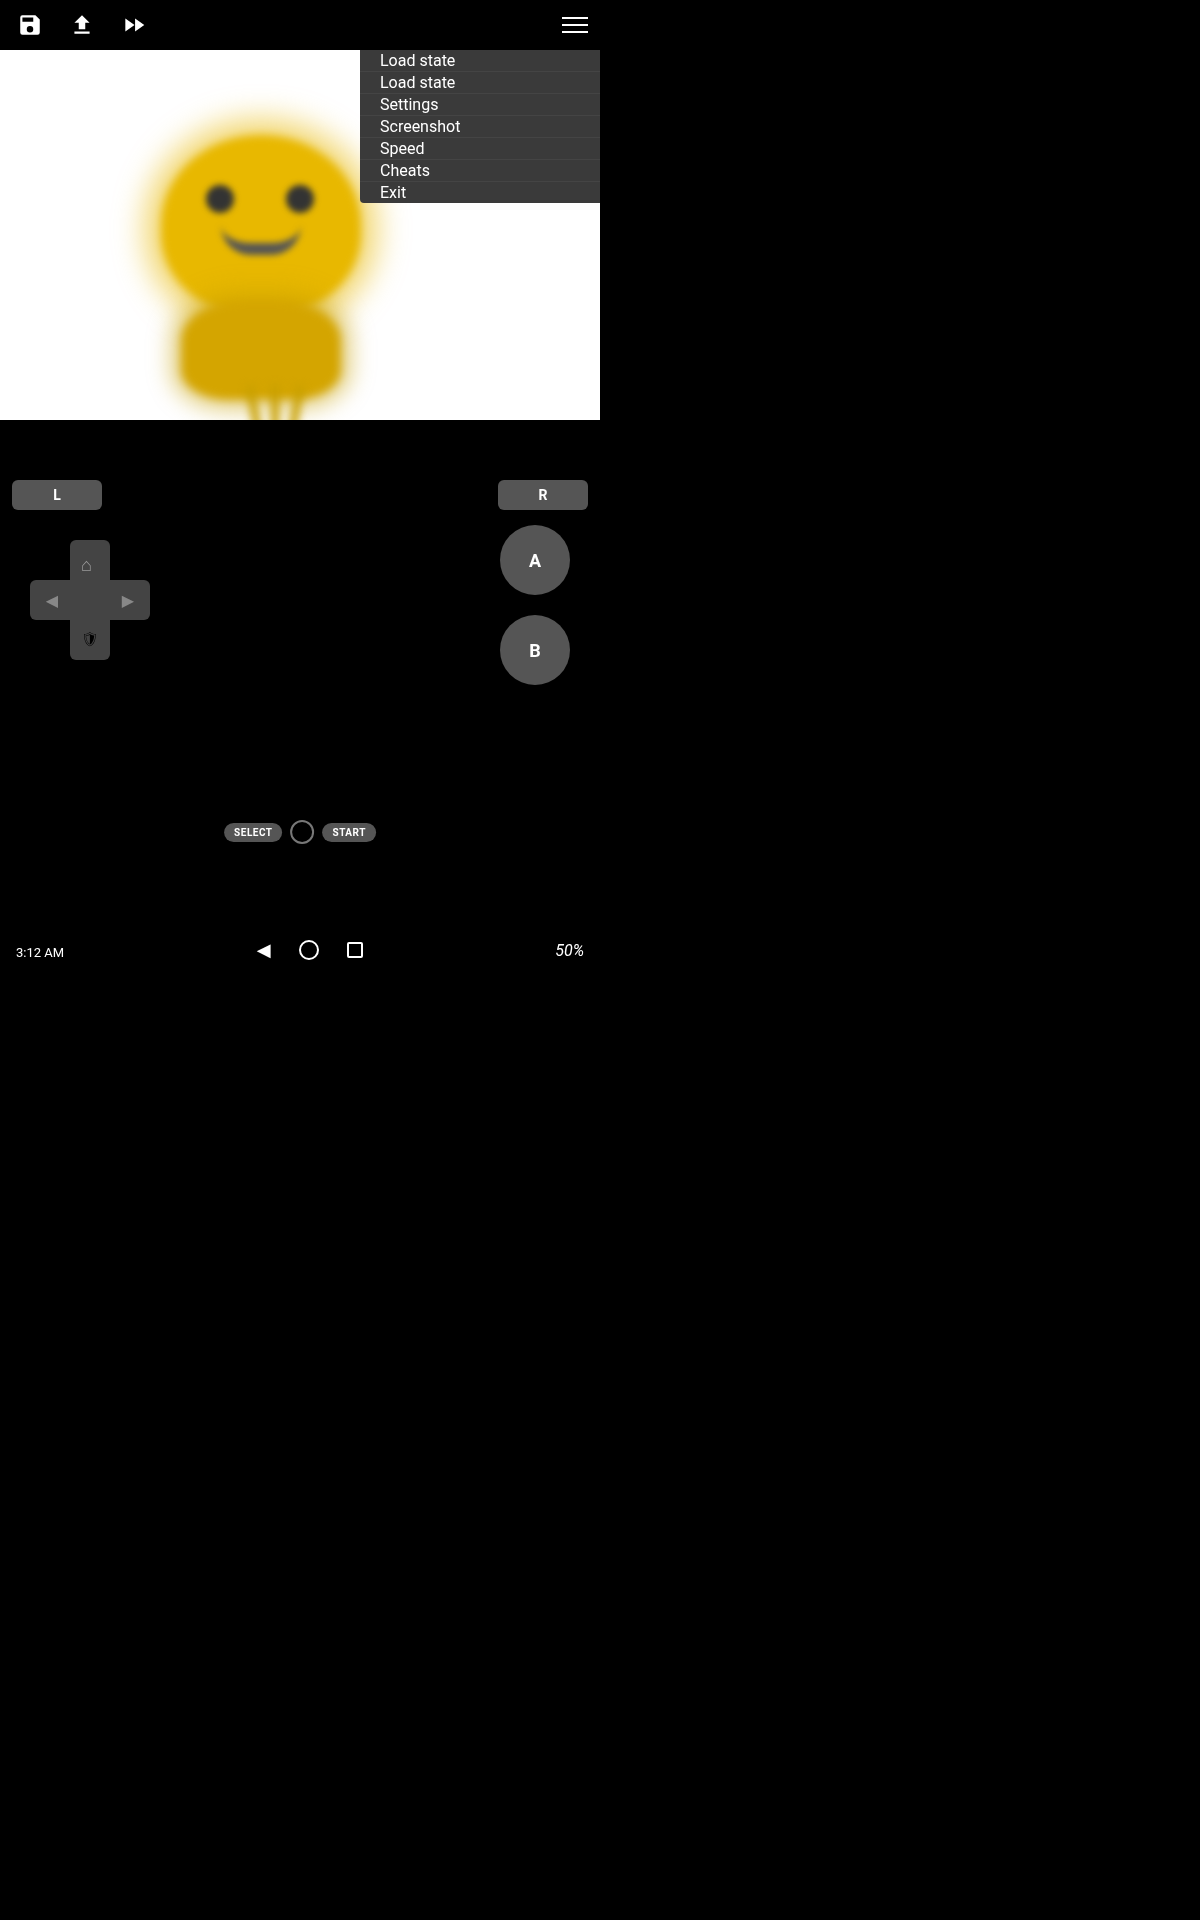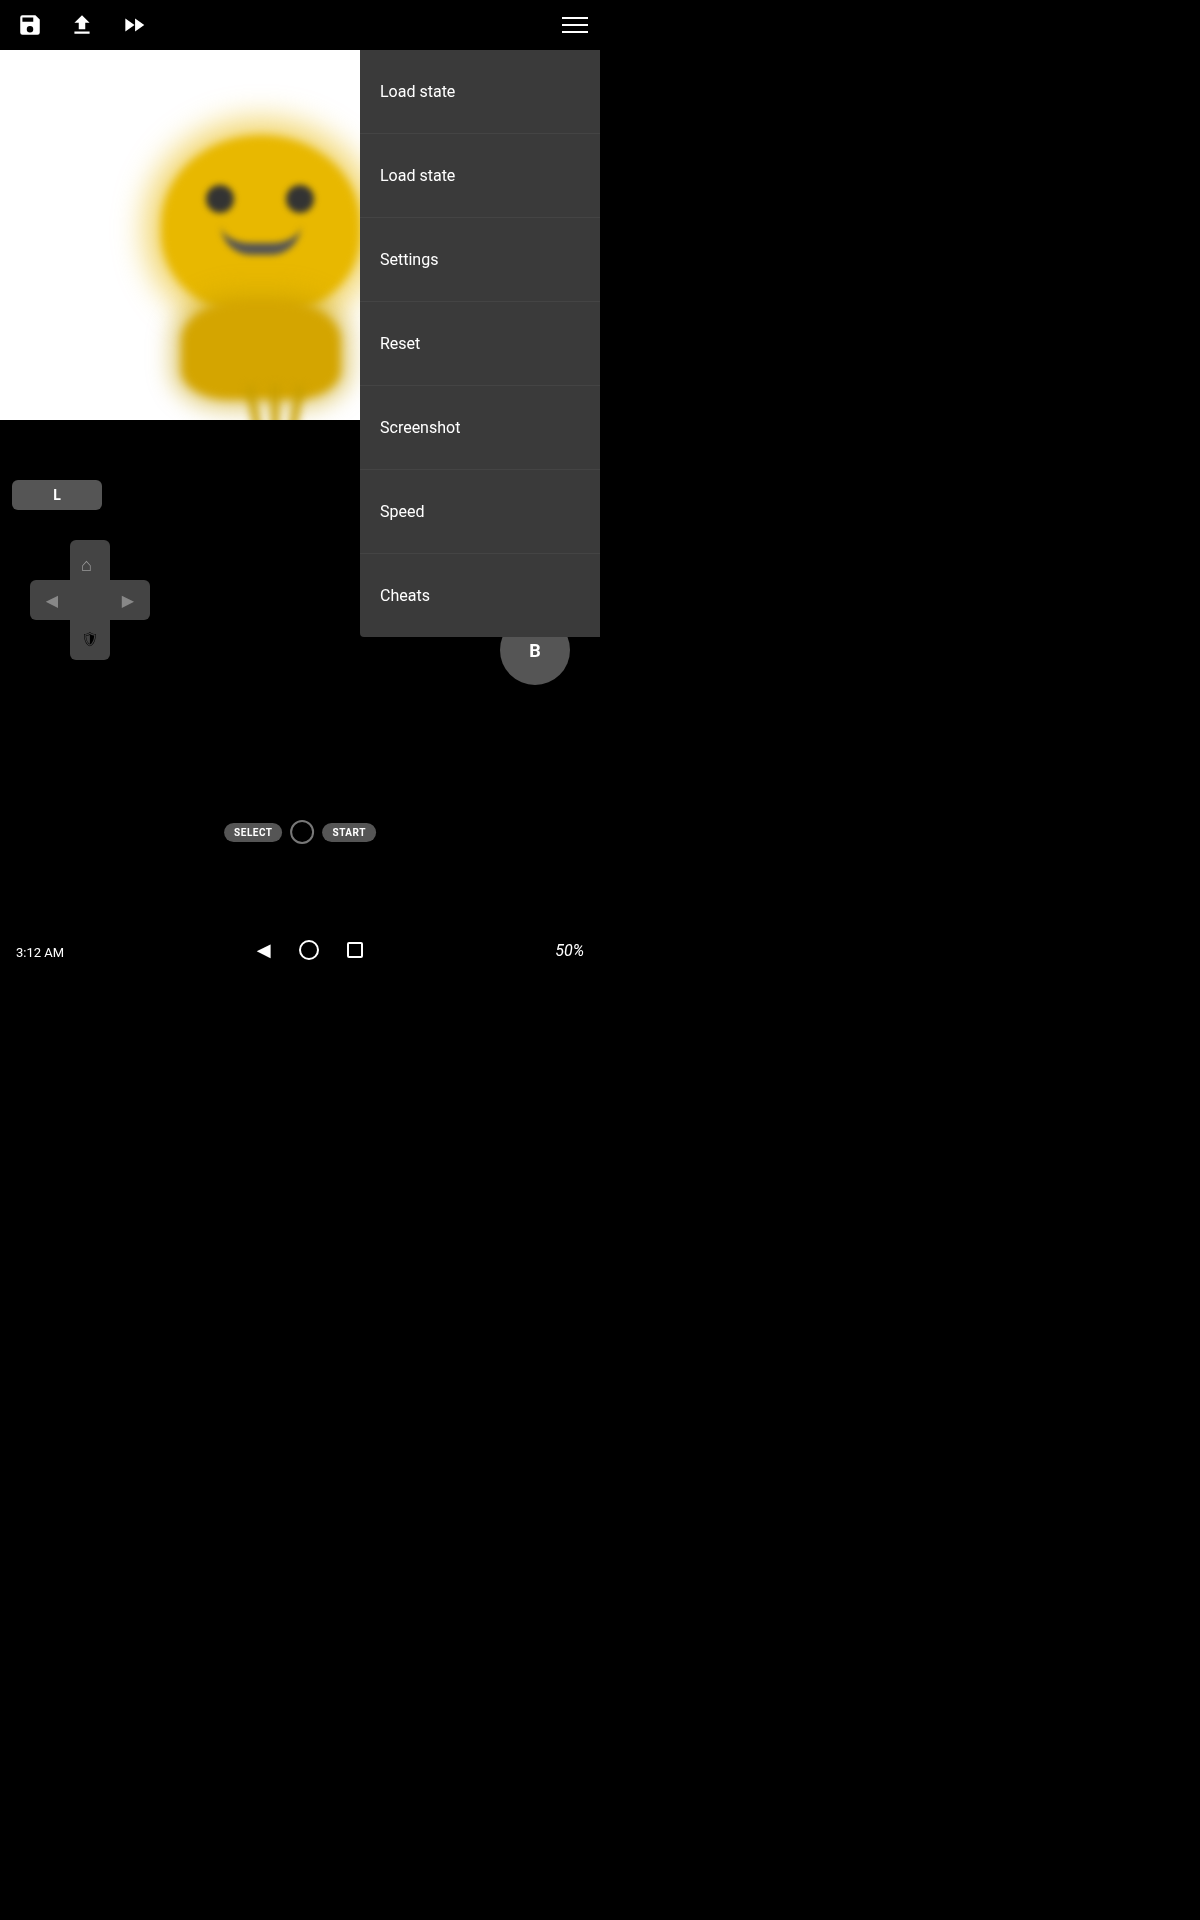--- a/index.html
+++ b/index.html
@@ -165,21 +165,21 @@
     .dropdown-menu {
       position: absolute;
       top: 50px;
       right: 0;
       width: 240px;
       background: #3a3a3a;
       z-index: 100;
       border-radius: 0 0 0 4px;
     }
     .dropdown-item {
-      padding: 32px 20px;
+      padding: 1px 20px;
       color: white;
       font-size: 16px;
       font-weight: 400;
       cursor: pointer;
       border-bottom: 1px solid rgba(255,255,255,0.05);
     }
     .dropdown-item:last-child {
       border-bottom: none;
     }
 
@@ -456,24 +456,24 @@
       </div>
     </div>
     <div class="game-black-bar"></div>
   </div>
 </div>
 
 <div class="dropdown-menu">
 <div class="dropdown-item">Load state</div>
     <div class="dropdown-item">Load state</div>
     <div class="dropdown-item">Settings</div>
-    <div class="dropdown-item">Reset</div>
     <div class="dropdown-item">Screenshot</div>
     <div class="dropdown-item">Speed</div>
     <div class="dropdown-item">Cheats</div>
+    <div class="dropdown-item">Exit</div>
   </div>
 
 <div class="controller-area">
   <div class="shoulder-btn-l">L</div>
   <div class="shoulder-btn-r">R</div>
 
   <div class="dpad">
     <div class="dpad-up">
       <span class="home-icon"></span>
     </div>

